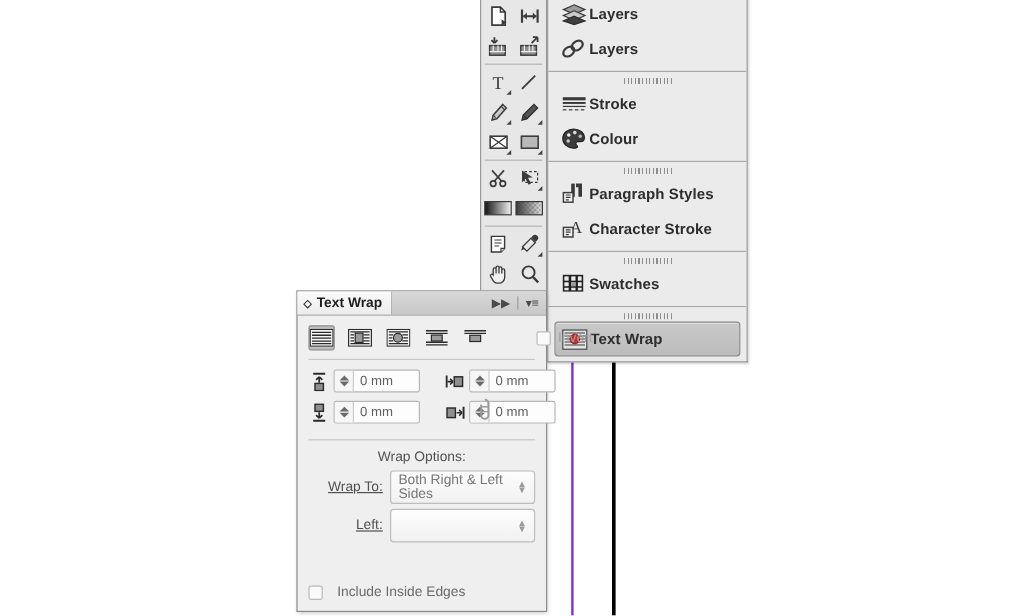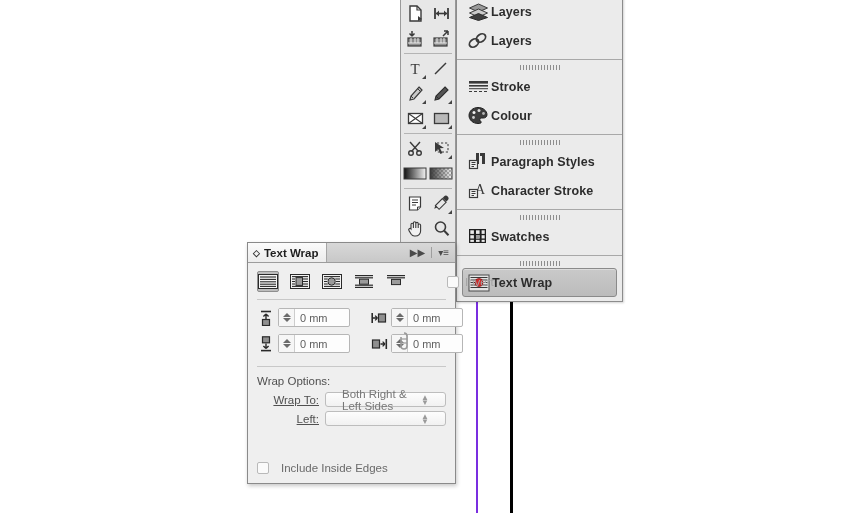--- a/index.html
+++ b/index.html
@@ -335,44 +335,45 @@
     justify-content: center;
   }
 
   .tw-options {
     padding: 6px 9px 8px 9px;
   }
   .opt-title {
     font-size: 11.5px;
     color: #505050;
     margin: 2px 0 5px 0;
+    text-align: center;
   }
   .opt-row {
     display: flex;
     align-items: center;
     margin-bottom: 4px;
   }
   .opt-label {
     font-size: 11.5px;
     color: #505050;
     width: 62px;
     text-align: right;
     margin-right: 6px;
     flex: 0 0 62px;
     text-decoration: underline;
   }
   .select {
     flex: 1;
-    height: 15px;
+    height: 28px;
     border: 1px solid #bdbdbd;
     border-radius: 3px;
     background: linear-gradient(to bottom, #fdfdfd, #f1f1f1);
     display: flex;
     align-items: center;
-    padding: 0 16px;
+    padding: 0 6px;
     box-sizing: border-box;
     position: relative;
   }
   .select .sel-text {
     font-size: 11.5px;
     color: #777777;
     flex: 1;
   }
   .sel-arrows {
     display: flex;

